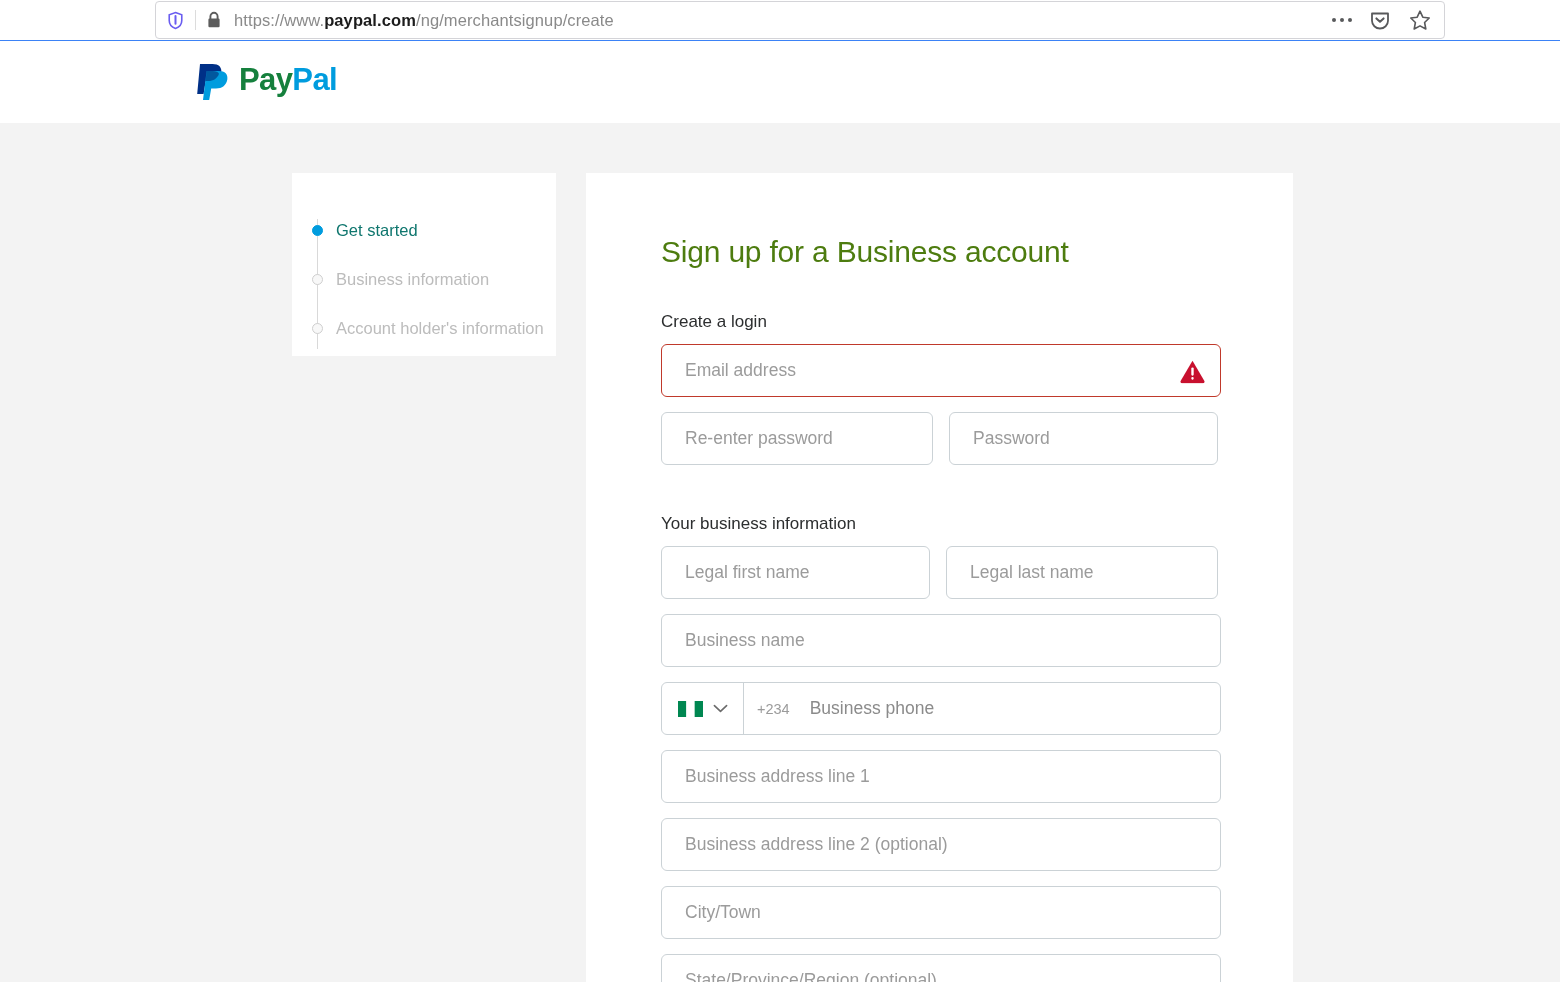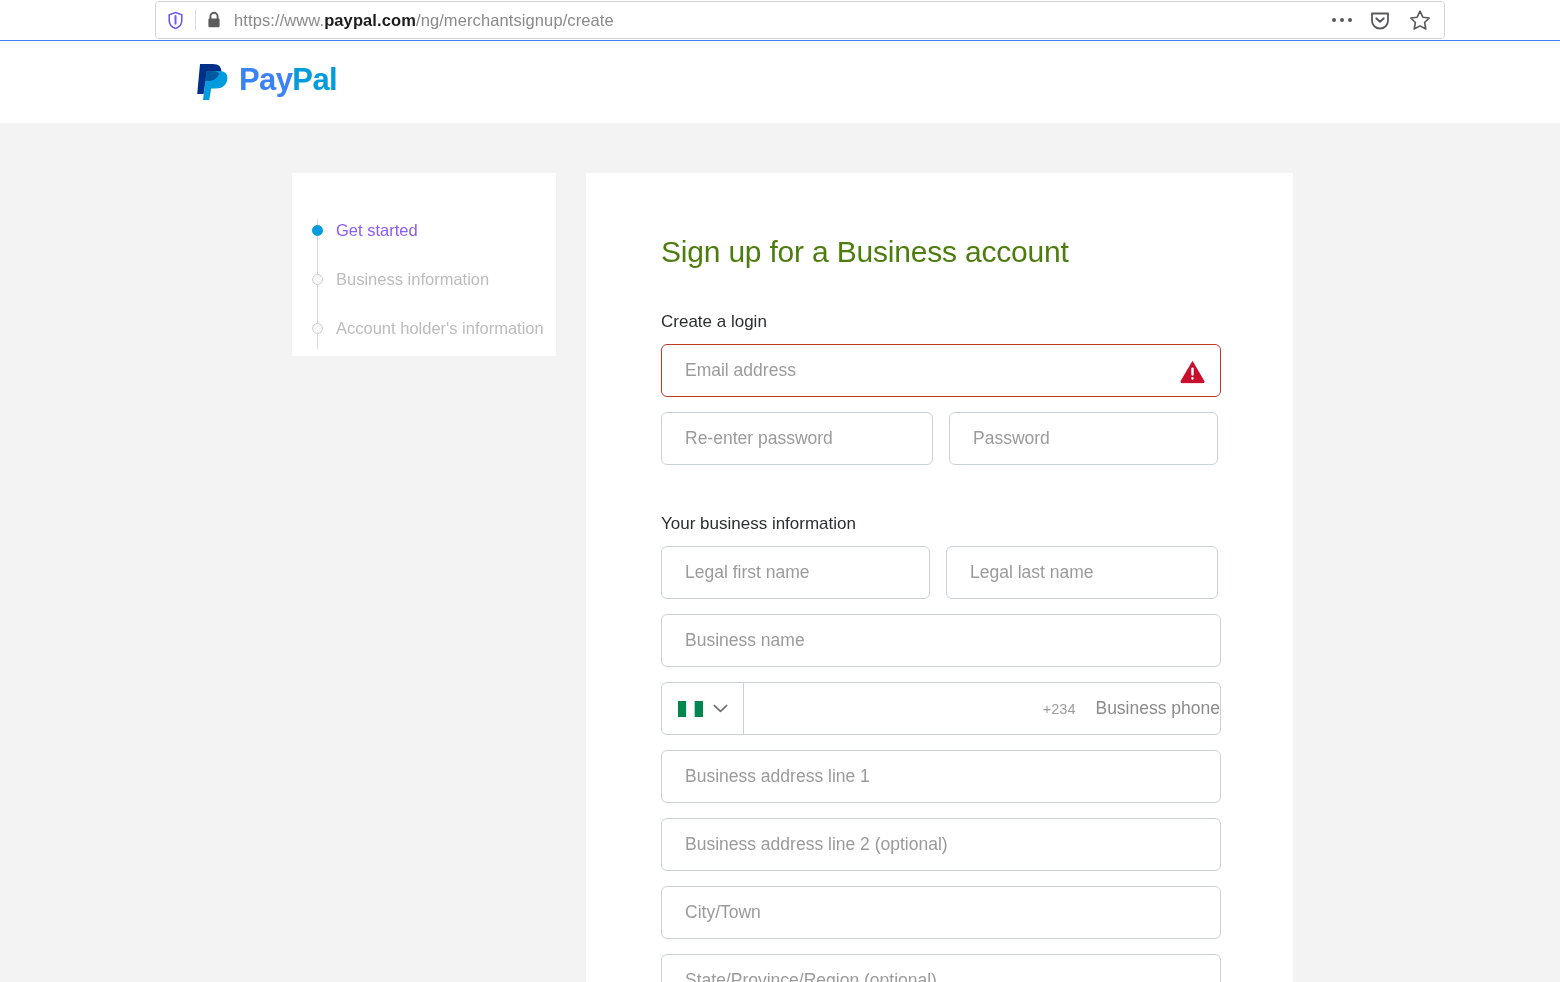--- a/index.html
+++ b/index.html
@@ -52,21 +52,21 @@
     position: absolute; top: 41px; left: 0;
     width: 1560px; height: 82px;
     background: #ffffff;
   }
   .logo-wrap {
     position: absolute; left: 196px; top: 19px;
     display: flex; align-items: center; gap: 9px;
   }
   .logo-mark { width: 34px; height: 40px; display: block; }
   .logo-text { font-size: 31px; font-weight: 700; letter-spacing: -0.6px; }
-  .logo-text .pay { color: #3b82f6; }
+  .logo-text .pay { color: #15803d; }
   .logo-text .pal { color: #009cde; }
 
   
   .page-body {
     position: absolute; top: 123px; left: 0;
     width: 1560px; height: 859px;
     background: #f3f3f3;
   }
 
   
@@ -95,21 +95,21 @@
   }
   .step.active .step-dot {
     background: #009cde; border: 1px solid #009cde;
   }
   .step-label {
     margin-left: 13px;
     font-size: 16.5px;
     color: #bcbcbc;
     white-space: nowrap;
   }
-  .step.active .step-label { color: #8b5cf6; }
+  .step.active .step-label { color: #0f766e; }
 
   
   .form-card {
     position: absolute; left: 586px; top: 50px;
     width: 707px; height: 809px;
     background: #ffffff;
   }
   .form-inner { padding: 62px 72px 0 75px; }
   .form-title {
     font-size: 30px;
@@ -161,21 +161,20 @@
     border-right: 1px solid #cbd2d6;
     cursor: pointer;
   }
   .flag {
     width: 25px; height: 16px; display: block;
   }
   .chev { width: 15px; height: 9px; display: block; }
   .phone-input {
     flex: 1; display: flex; align-items: baseline;
     padding-left: 13px;
-    justify-content: flex-end;
   }
   .dialcode { font-size: 14.5px; color: #9b9b9b; }
   .phone-ph { font-size: 17.5px; color: #8b8b8b; margin-left: 20px; }
 </style>
 </head>
 <body>
 
 <div class="browser-bar">
   <div class="urlbar">
     <div class="urlbar-left">

